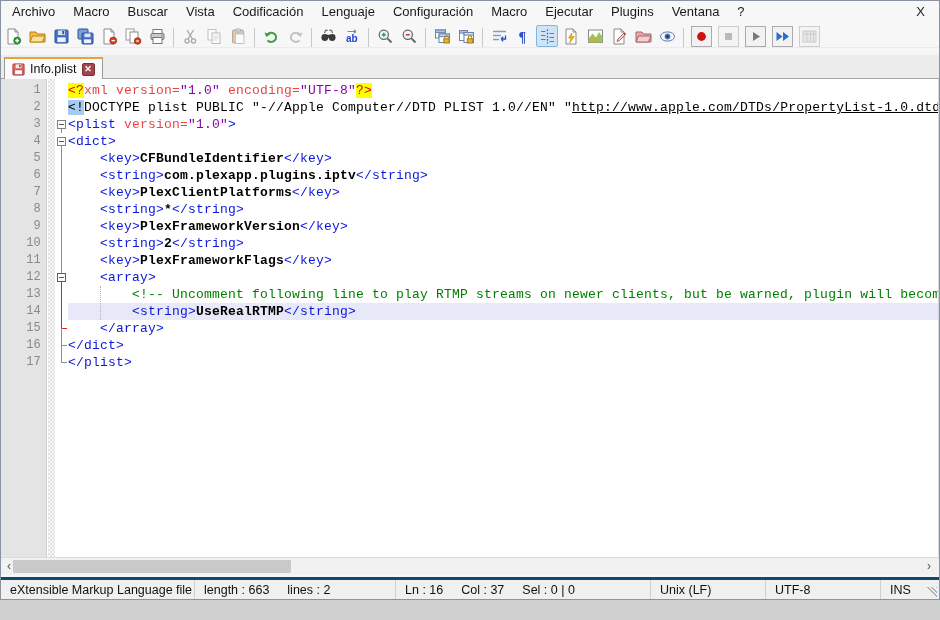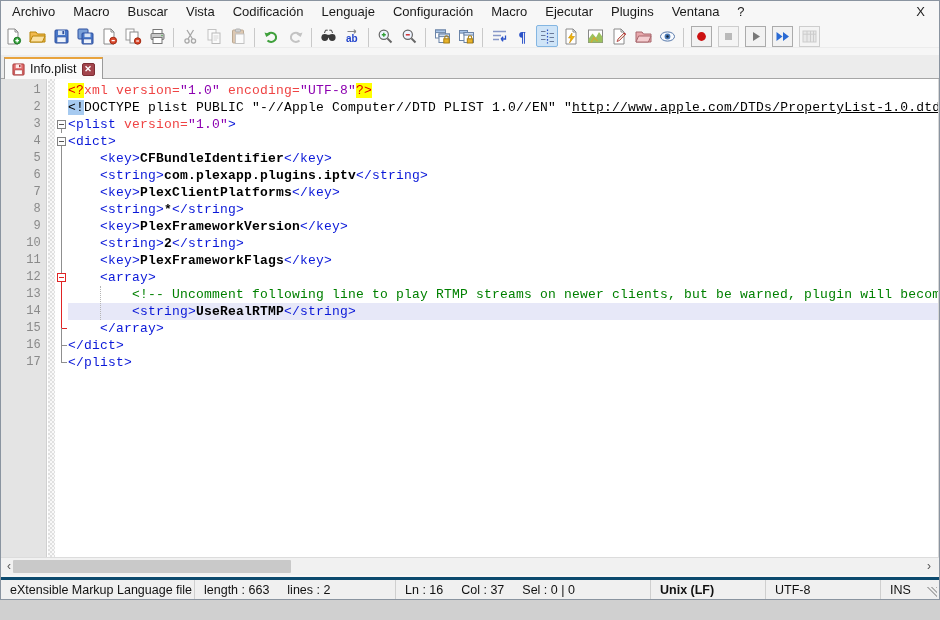--- a/index.html
+++ b/index.html
@@ -67,21 +67,21 @@
   .hs-arrow{position:absolute;top:0;width:16px;height:17px;color:#555;font-size:12px;text-align:center;line-height:16px;}
   .hs-left{left:0;}
   .hs-right{right:2px;}
   .hs-thumb{position:absolute;left:12px;top:2px;width:278px;height:13px;background:#c9c9c9;border-radius:1px;}
   
   .statusbar{height:22px;background:#f0f0f0;border-top:3px solid #0c4a6e;display:flex;align-items:center;font-size:12.5px;color:#111;flex:0 0 auto;margin-top:2px;}
   .sb-cell{height:100%;display:flex;align-items:center;gap:18px;padding:0 9px;border-right:1px solid #cfcfcf;overflow:hidden;white-space:nowrap;}
   .sb-doctype{flex:0 0 194px;}
   .sb-size{flex:0 0 201px;}
   .sb-pos{flex:0 0 255px;}
-  .sb-eol{flex:0 0 115px;font-weight:bold;}
+  .sb-eol{flex:0 0 115px;}
   .sb-enc{flex:0 0 115px;}
   .sb-ins{flex:1 1 auto;border-right:none;position:relative;}
   .grip{position:absolute;right:2px;bottom:2px;width:10px;height:10px;
     background:
       linear-gradient(45deg,transparent 0 48%,#b0b0b0 48% 56%,transparent 56% 70%,#b0b0b0 70% 78%,transparent 78% 92%,#b0b0b0 92%);}
 </style>
 </head>
 <body>
 
 <div class="window">

